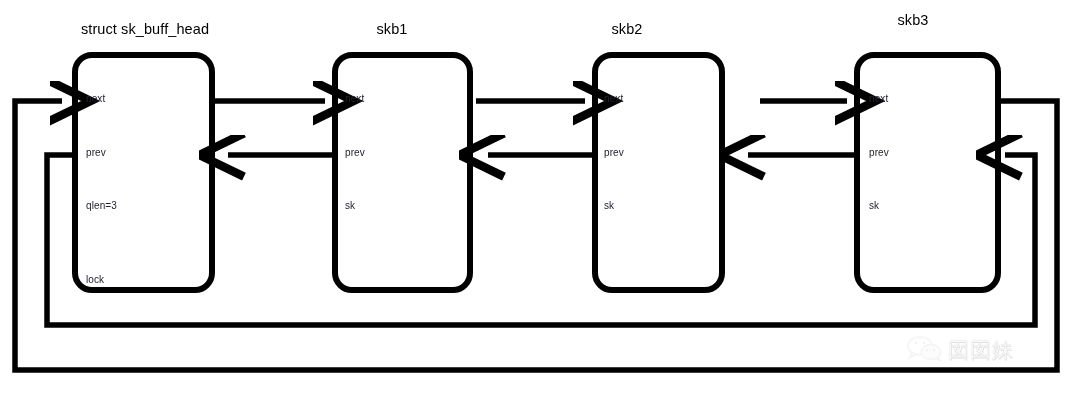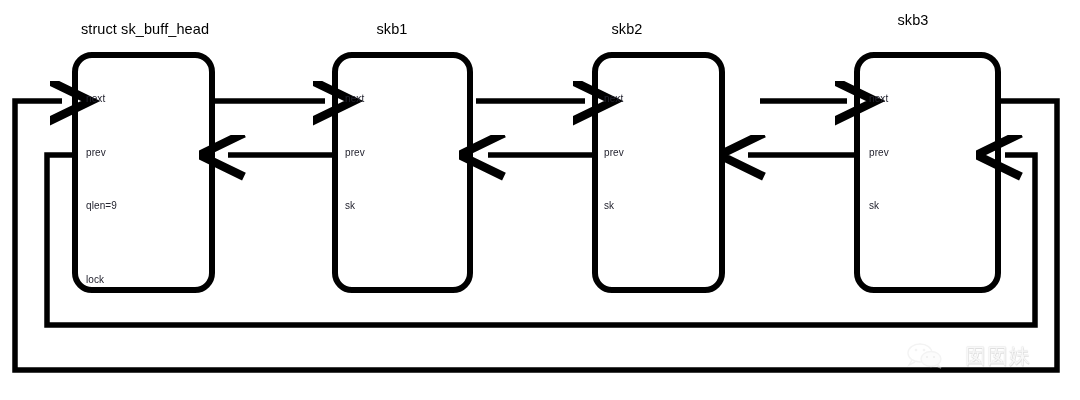--- a/index.html
+++ b/index.html
@@ -37,22 +37,21 @@
     white-space: nowrap;
     letter-spacing: 0.1px;
   }
   .watermark {
     position: absolute;
     left: 905px;
     top: 336px;
     width: 150px;
     height: 40px;
     display: flex;
-    align-items: center;
-    gap: 20px;
+    gap: 3px;
     opacity: 0.5;
     pointer-events: none;
   }
   .wm-text {
     font-size: 21px;
     color: #f2f2f2;
     font-family: "DejaVu Sans", sans-serif;
     text-shadow:
        0 0 1px rgba(130,130,130,0.85),
        0.6px 0.6px 0 rgba(160,160,160,0.6);
@@ -103,21 +102,21 @@
     </g>
   </svg>
 
   <div class="node-title" style="left:45px; top:21px; width:200px;">struct sk_buff_head</div>
   <div class="node-title" style="left:342px; top:21px; width:100px;">skb1</div>
   <div class="node-title" style="left:577px; top:21px; width:100px;">skb2</div>
   <div class="node-title" style="left:863px; top:12px; width:100px;">skb3</div>
 
   <div class="field-label" style="left:86px; top:93px;">next</div>
   <div class="field-label" style="left:86px; top:147px;">prev</div>
-  <div class="field-label" style="left:86px; top:200px;">qlen=9</div>
+  <div class="field-label" style="left:86px; top:200px;">qlen=3</div>
   <div class="field-label" style="left:86px; top:253px;margin-top:21px;">lock</div>
 
   <div class="field-label" style="left:345px; top:93px;">next</div>
   <div class="field-label" style="left:345px; top:147px;">prev</div>
   <div class="field-label" style="left:345px; top:200px;">sk</div>
 
   <div class="field-label" style="left:604px; top:93px;">next</div>
   <div class="field-label" style="left:604px; top:147px;">prev</div>
   <div class="field-label" style="left:604px; top:200px;">sk</div>
 

